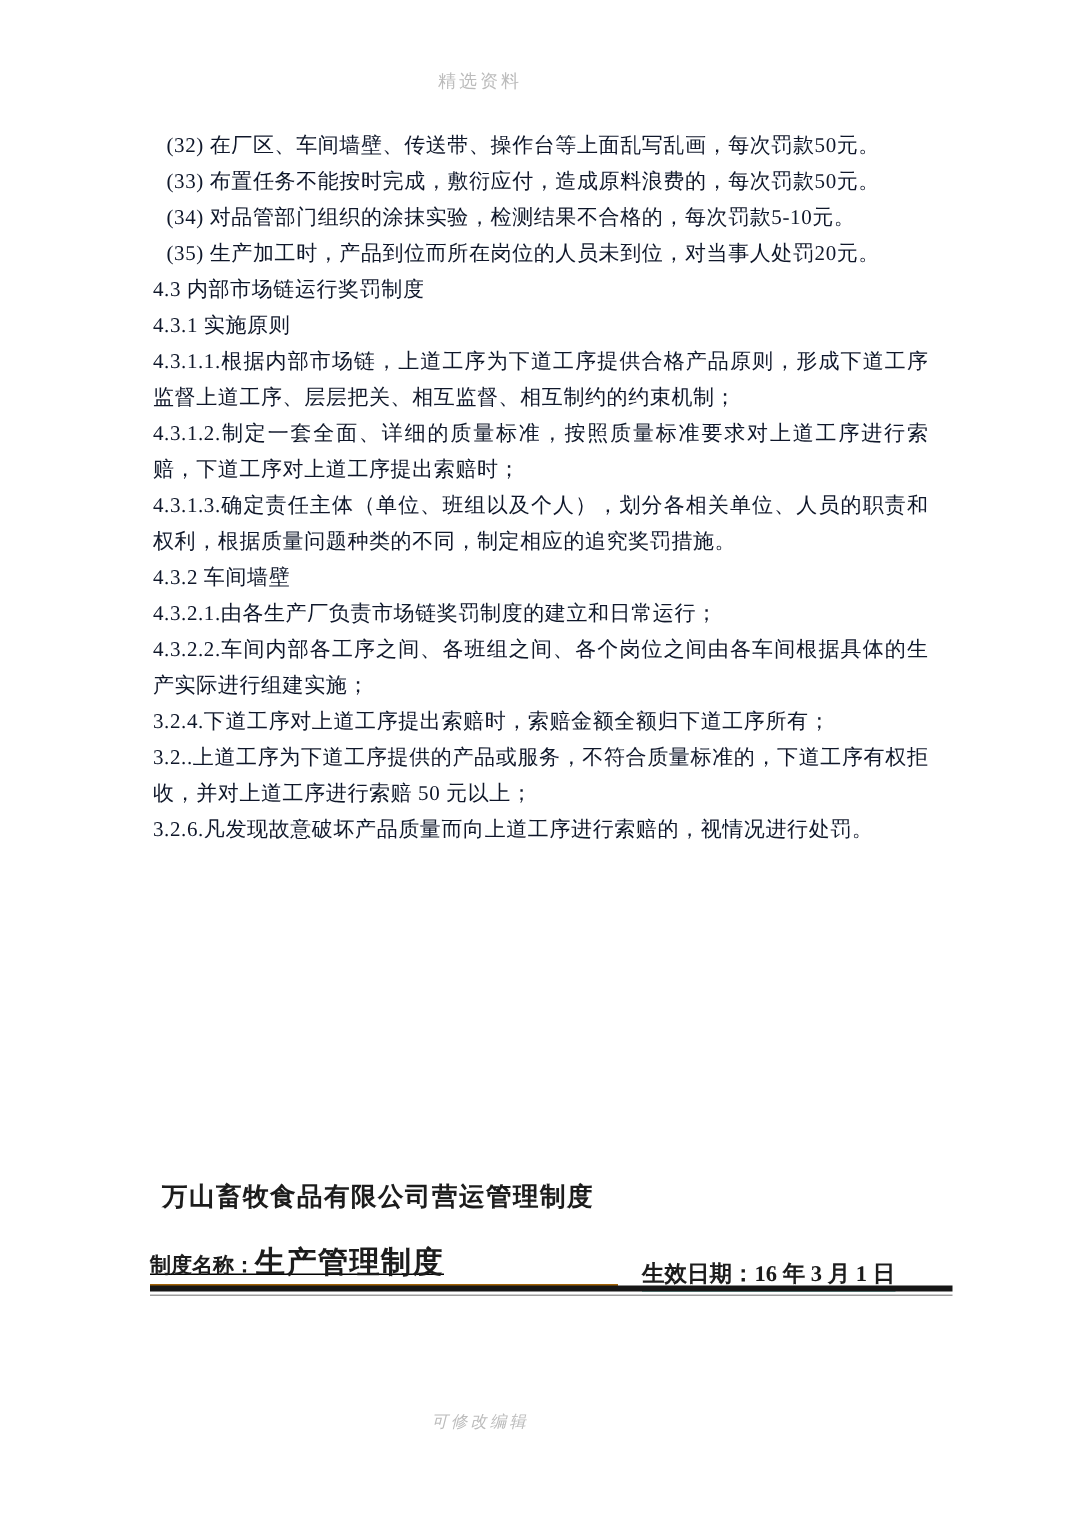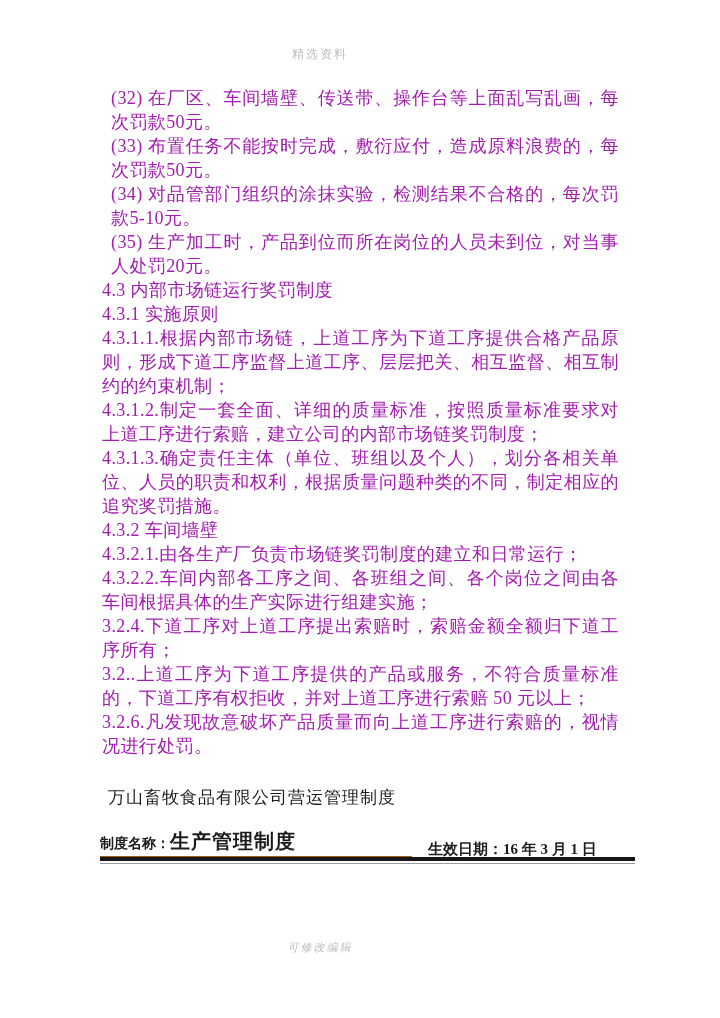--- a/index.html
+++ b/index.html
@@ -27,53 +27,54 @@
   .watermark.footer { top: 940px; font-size: 11px; font-style: italic; }
 
   .content {
     position: absolute;
     top: 86px;
     left: 102px;
     width: 517px;
   }
   .para {
     margin: 0;
-    font-size: 18px;
+    font-size: 14px;
     line-height: 24px;
-    color: #a21caf;
+    color: #0f172a;
     text-align: justify;
     letter-spacing: 0.4px;
   }
   .para.indent { padding-left: 9px; }
 
   .doc-title {
     position: absolute;
     top: 786px;
     left: 108px;
     margin: 0;
     font-size: 17px;
-    font-weight: normal;
+    font-weight: bold;
     color: #1c1c1c;
     letter-spacing: 1px;
     text-align: center;
   }
 
   .info-row {
     position: absolute;
     top: 828px;
     left: 100px;
     width: 535px;
     display: flex;
     align-items: flex-end;
   }
   .cell-left {
     width: 312px;
     border-bottom: 4px solid #a16207;
     white-space: nowrap;
     padding-bottom: 1px;
+    text-decoration: underline;
   }
   .cell-left .lbl {
     font-size: 14px;
     font-weight: bold;
     color: #1c1c1c;
   }
   .cell-left .val {
     font-size: 20px;
     font-weight: bold;
     color: #1c1c1c;
@@ -109,21 +110,21 @@
   <div class="watermark header">精选资料</div>
 
   <div class="content">
     <p class="para indent">(32) 在厂区、车间墙壁、传送带、操作台等上面乱写乱画，每次罚款50元。</p>
     <p class="para indent">(33) 布置任务不能按时完成，敷衍应付，造成原料浪费的，每次罚款50元。</p>
     <p class="para indent">(34) 对品管部门组织的涂抹实验，检测结果不合格的，每次罚款5-10元。</p>
     <p class="para indent">(35) 生产加工时，产品到位而所在岗位的人员未到位，对当事人处罚20元。</p>
     <p class="para">4.3 内部市场链运行奖罚制度</p>
     <p class="para">4.3.1 实施原则</p>
     <p class="para">4.3.1.1.根据内部市场链，上道工序为下道工序提供合格产品原则，形成下道工序监督上道工序、层层把关、相互监督、相互制约的约束机制；</p>
-    <p class="para">4.3.1.2.制定一套全面、详细的质量标准，按照质量标准要求对上道工序进行索赔，建立公司的内部市场链奖罚制度；</p>
+    <p class="para">4.3.1.2.制定一套全面、详细的质量标准，按照质量标准要求对上道工序进行索赔，下道工序对上道工序提出索赔时；</p>
     <p class="para">4.3.1.3.确定责任主体（单位、班组以及个人），划分各相关单位、人员的职责和权利，根据质量问题种类的不同，制定相应的追究奖罚措施。</p>
     <p class="para">4.3.2 车间墙壁</p>
     <p class="para">4.3.2.1.由各生产厂负责市场链奖罚制度的建立和日常运行；</p>
     <p class="para">4.3.2.2.车间内部各工序之间、各班组之间、各个岗位之间由各车间根据具体的生产实际进行组建实施；</p>
     <p class="para">3.2.4.下道工序对上道工序提出索赔时，索赔金额全额归下道工序所有；</p>
     <p class="para">3.2..上道工序为下道工序提供的产品或服务，不符合质量标准的，下道工序有权拒收，并对上道工序进行索赔 50 元以上；</p>
     <p class="para">3.2.6.凡发现故意破坏产品质量而向上道工序进行索赔的，视情况进行处罚。</p>
   </div>
 
   <h1 class="doc-title">万山畜牧食品有限公司营运管理制度</h1>

